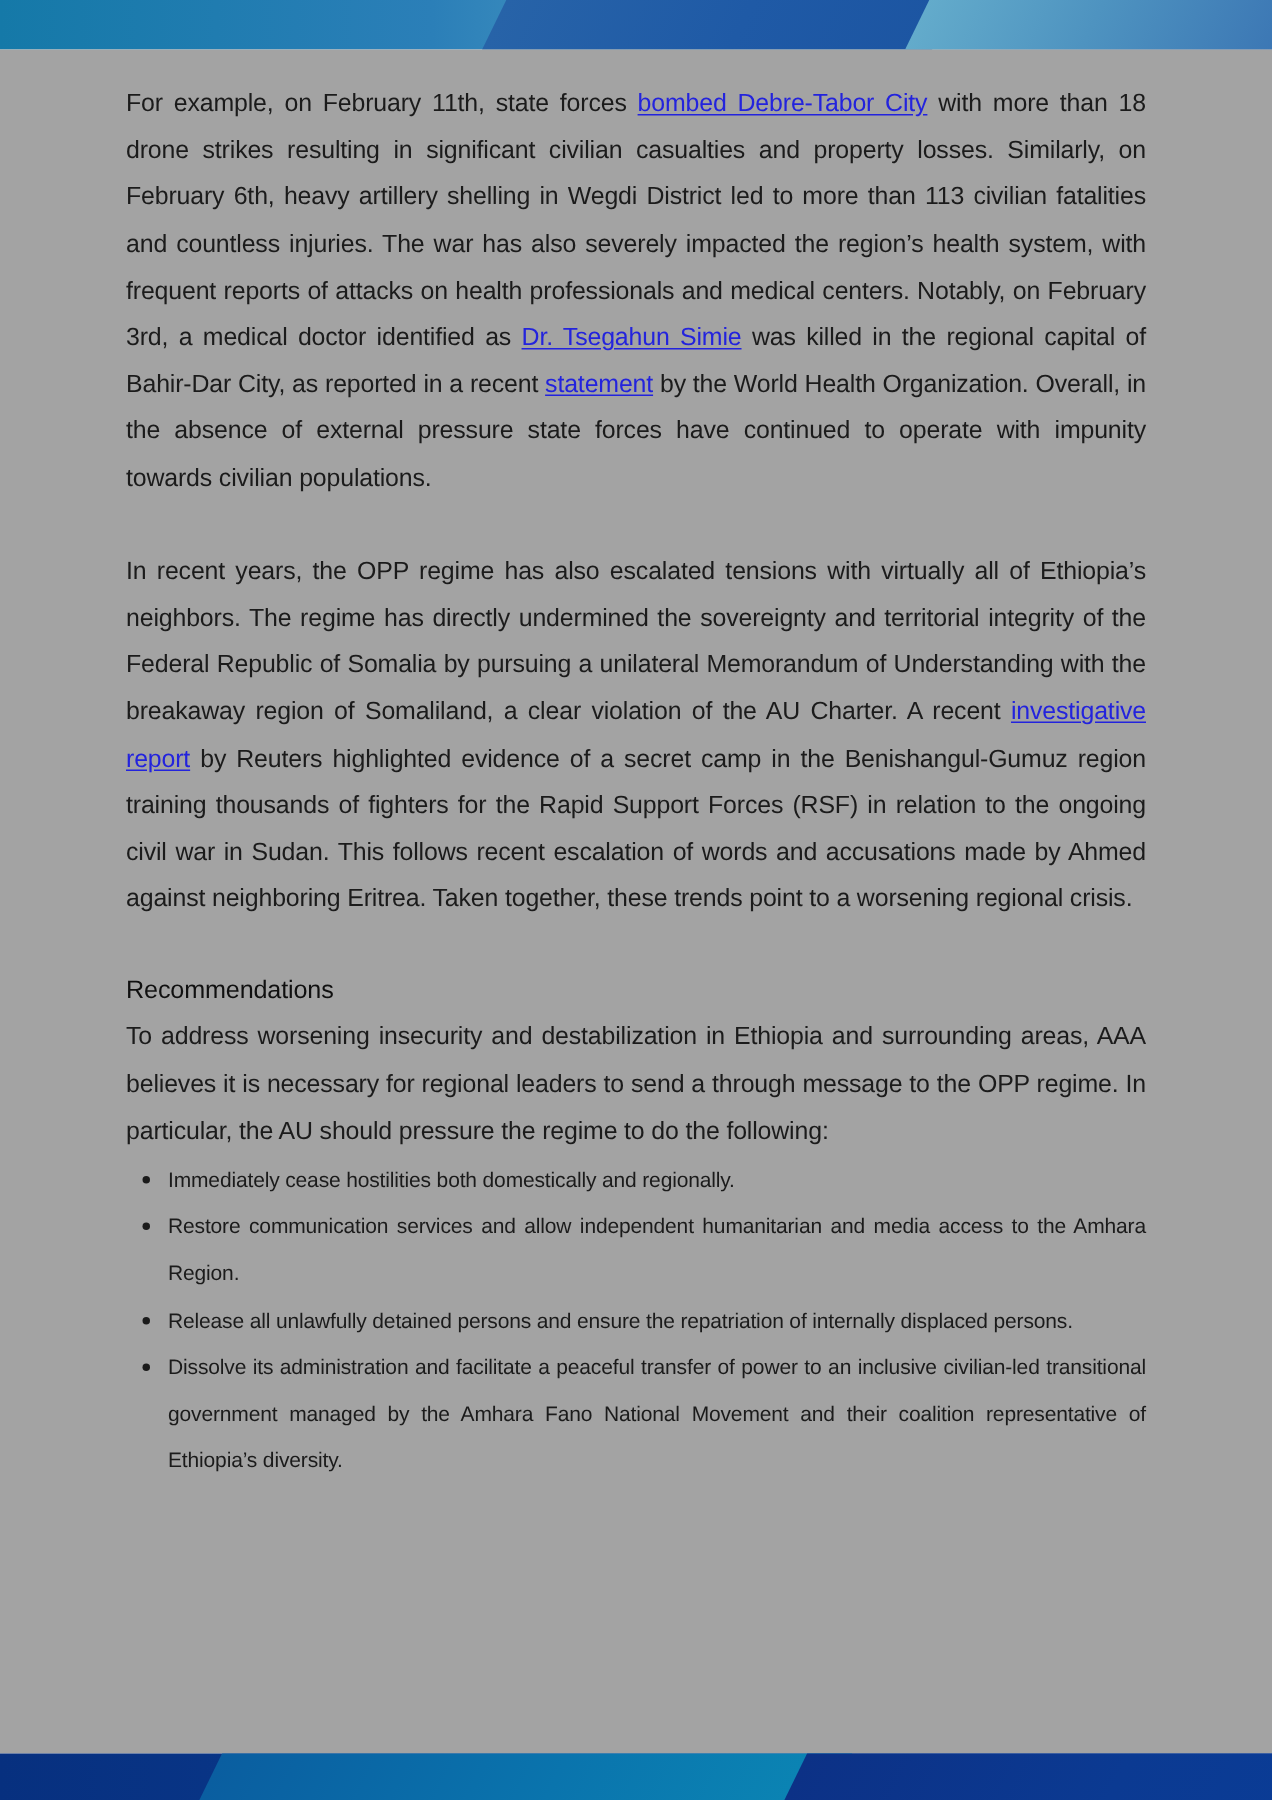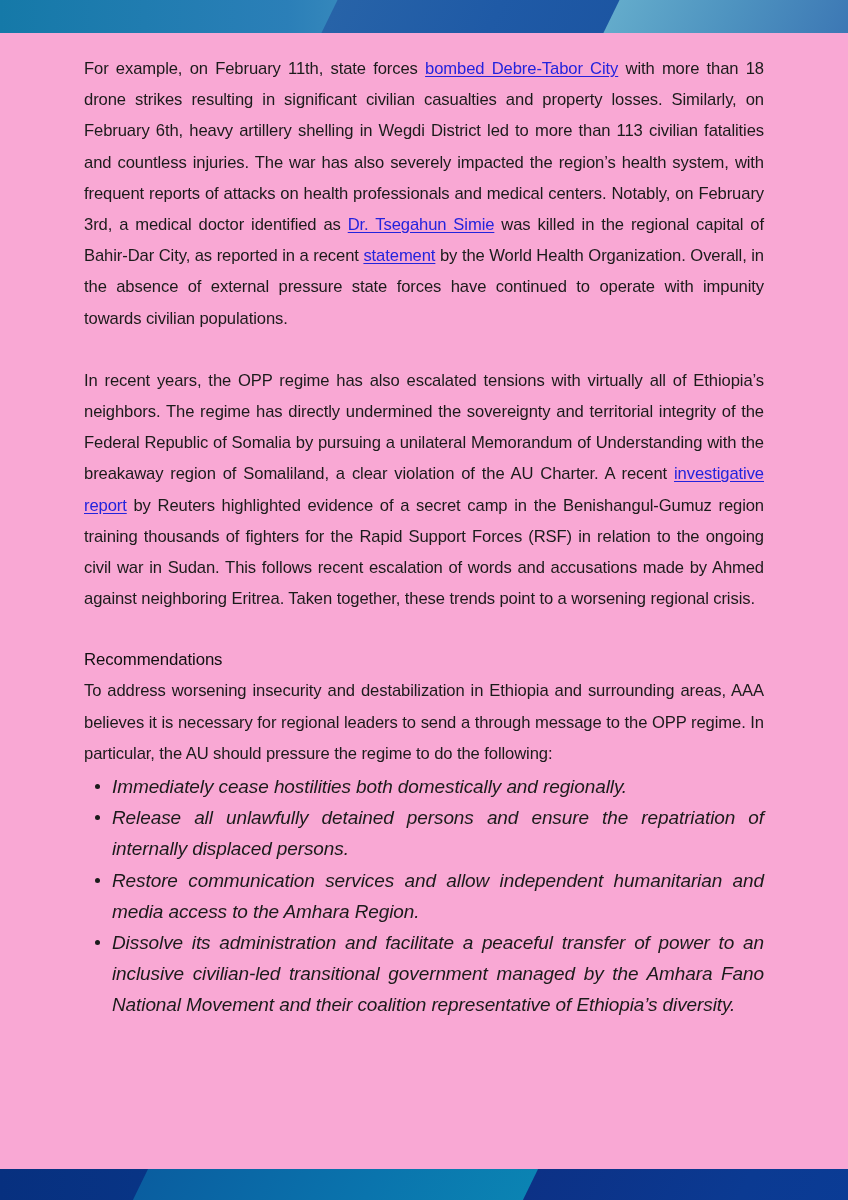--- a/index.html
+++ b/index.html
@@ -78,21 +78,21 @@
     transform-origin: top left;
   }
 
   
   .page {
     position: absolute;
     top: 33px;
     left: 0;
     width: 848px;
     height: 1136px;
-    background: #f9a8d4;
+    background: #a3a3a3;
   }
   .content {
     position: absolute;
     left: 84px;
     top: 20px;
     width: 680px;
   }
 
   p.body-text {
     margin: 0 0 0 0;
@@ -125,26 +125,25 @@
 
   ul.rec-list {
     margin: 2px 0 0 0;
     padding: 0;
     list-style: none;
   }
   ul.rec-list li {
     position: relative;
     padding-left: 28px;
     margin-bottom: 0px;
-    font-size: 19px;
+    font-size: 14px;
     line-height: 31.2px;
     color: #1b1b1b;
     text-align: justify;
     letter-spacing: -0.1px;
-    font-style: italic;
   }
   ul.rec-list li .bullet-dot {
     position: absolute;
     left: 11px;
     top: 13px;
     width: 5px;
     height: 5px;
     background: #1b1b1b;
     border-radius: 50%;
   }
@@ -168,22 +167,22 @@
     <p class="body-text">In recent years, the OPP regime has also escalated tensions with virtually all of Ethiopia’s neighbors. The regime has directly undermined the sovereignty and territorial integrity of the Federal Republic of Somalia by pursuing a unilateral Memorandum of Understanding with the breakaway region of Somaliland, a clear violation of the AU Charter. A recent <a class="doc-link" href="#">investigative report</a> by Reuters highlighted evidence of a secret camp in the Benishangul-Gumuz region training thousands of fighters for the Rapid Support Forces (RSF) in relation to the ongoing civil war in Sudan. This follows recent escalation of words and accusations made by Ahmed against neighboring Eritrea. Taken together, these trends point to a worsening regional crisis.</p>
 
     <div class="para-gap"></div>
 
     <h2 class="section-heading">Recommendations</h2>
 
     <p class="body-text">To address worsening insecurity and destabilization in Ethiopia and surrounding areas, AAA believes it is necessary for regional leaders to send a through message to the OPP regime. In particular, the AU should pressure the regime to do the following:</p>
 
     <ul class="rec-list">
         <li><span class="bullet-dot"></span><span>Immediately cease hostilities both domestically and regionally.</span></li>
+        <li><span class="bullet-dot"></span><span>Restore communication services and allow independent humanitarian and media access to the Amhara Region.</span></li>
         <li><span class="bullet-dot"></span><span>Release all unlawfully detained persons and ensure the repatriation of internally displaced persons.</span></li>
-        <li><span class="bullet-dot"></span><span>Restore communication services and allow independent humanitarian and media access to the Amhara Region.</span></li>
         <li><span class="bullet-dot"></span><span>Dissolve its administration and facilitate a peaceful transfer of power to an inclusive civilian-led transitional government managed by the Amhara Fano National Movement and their coalition representative of Ethiopia’s diversity.</span></li>
       </ul>
 
   </div>
 </div>
 
 <div class="banner banner-bottom">
   <div class="band bot-base"></div>
   <div class="band bot-teal"></div>
   <div class="band bot-navy-cap"></div>

